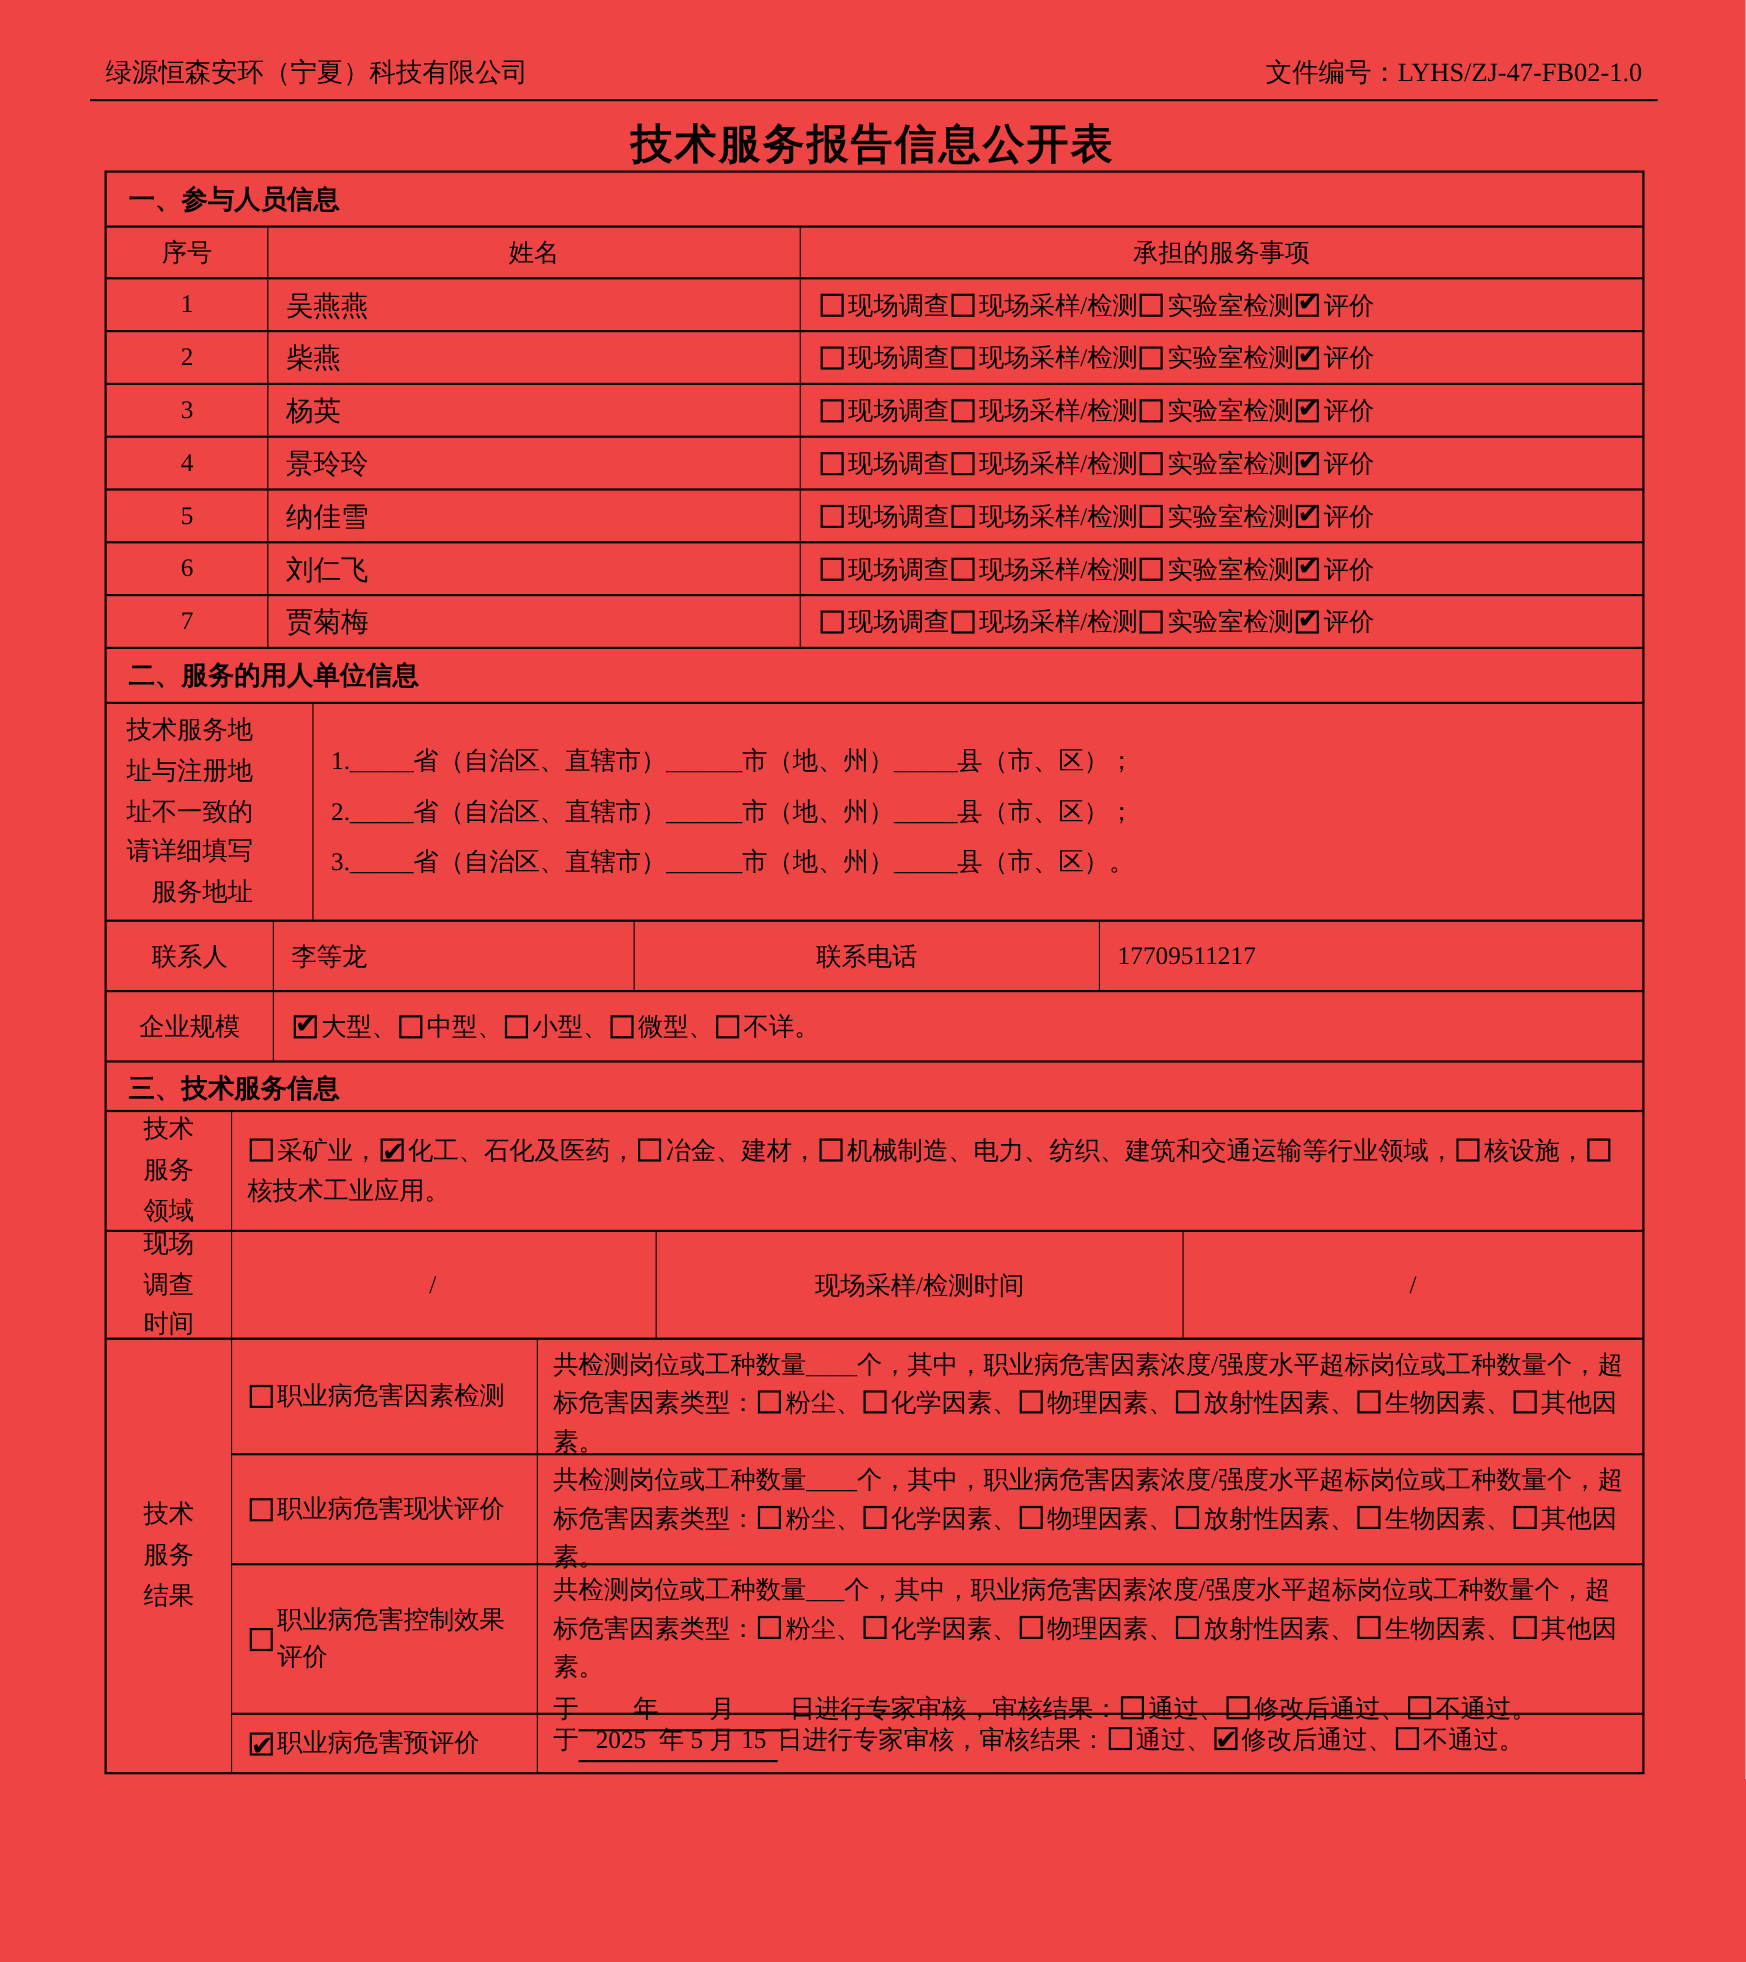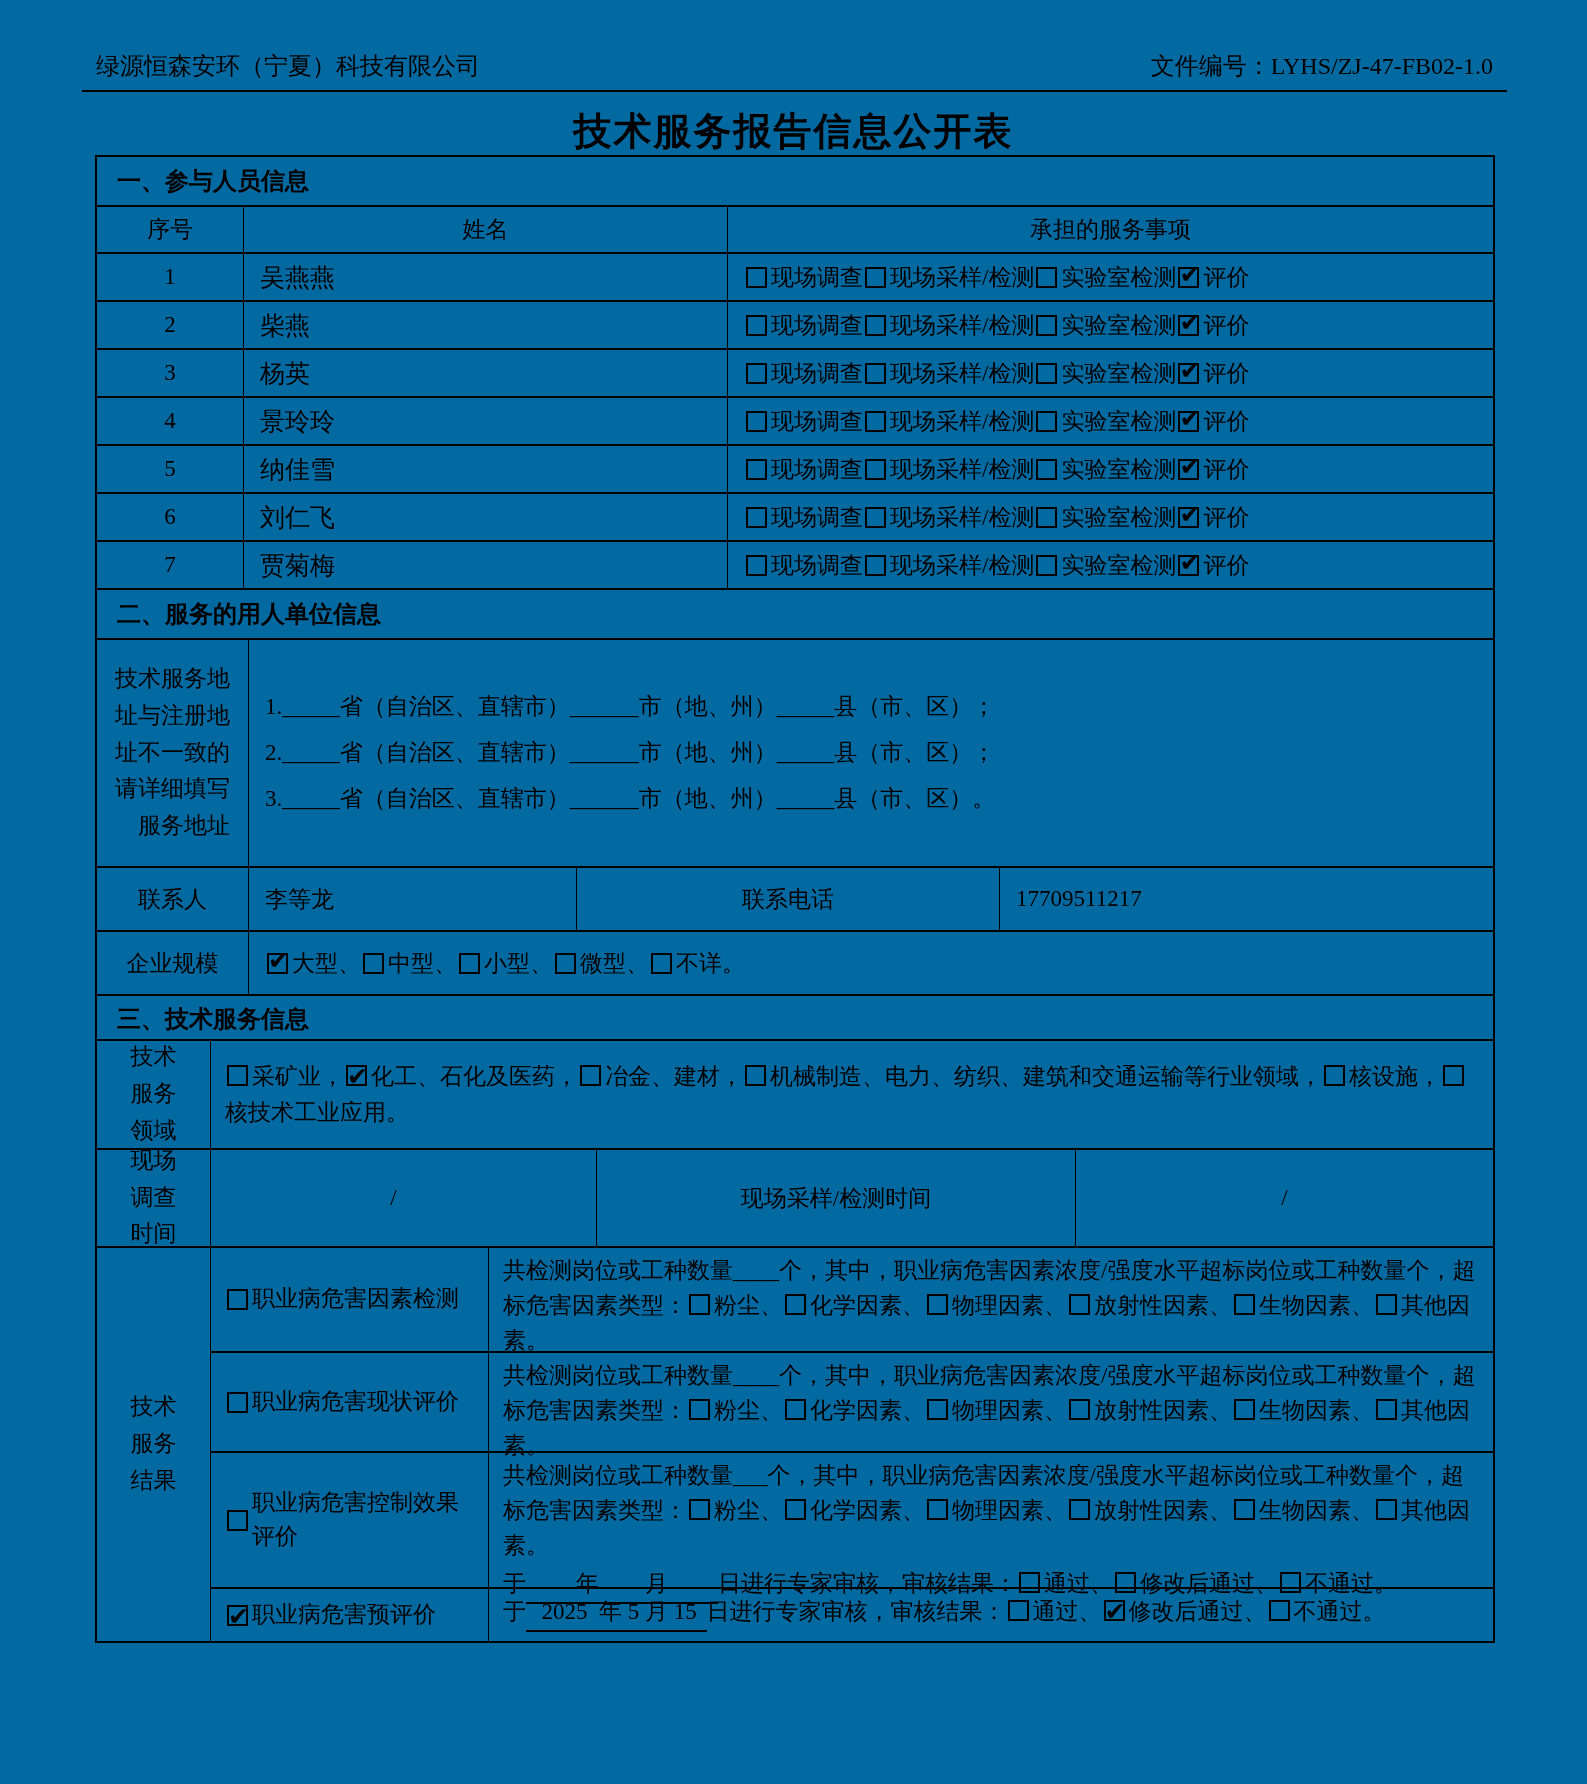--- a/index.html
+++ b/index.html
@@ -1,17 +1,17 @@
 <!DOCTYPE html>
 <html><head>
 <meta charset="utf-8">
 <style>
   html,body{margin:0;padding:0;background:#fff;color:#000;
     font-family:"Liberation Serif","DejaVu Serif",serif;}
-  .page{position:relative;width:1587px;height:1784px;background:#0369a1;overflow:hidden;}
+  .page{position:relative;width:1587px;height:1784px;background:#ef4444;overflow:hidden;}
 
   
   .hdr{position:absolute;left:82px;top:50px;width:1425px;box-sizing:border-box;
     border-bottom:2px solid #000;padding:0 14px 8px 14px;display:flex;
     justify-content:space-between;align-items:flex-end;font-size:24px;}
   .title{position:absolute;top:106px;left:0;width:100%;text-align:center;
     font-size:38px;font-weight:bold;letter-spacing:2px;}
 
   
   .tbl{position:absolute;left:95px;top:155px;width:1400px;box-sizing:border-box;
@@ -25,21 +25,21 @@
   .lft{justify-content:flex-start;padding-left:16px;}
   .pre{white-space:pre-line;line-height:1.6;}
   .blk{display:block;padding:6px 14px;line-height:1.52;}
   .sec{height:48px;font-weight:bold;font-size:24px;display:flex;
     align-items:center;padding-left:20px;}
 
   
   .r-cols{height:47px;}
   .r-person{height:48px;}
   .r-project{height:96px;}
-  .r-addr{height:228px;}
+  .r-addr{height:198px;gap:36px;}
   .r-contact{height:64px;}
   .r-scale{height:64px;}
   .r-sec3{height:45px;}
   .r-field{height:109px;}
   .r-time{height:98px;}
   .r-res1{height:103px;}
   .r-res2{height:100px;}
   .r-res3{height:136px;}
   .r-res4{height:54px;}
 

